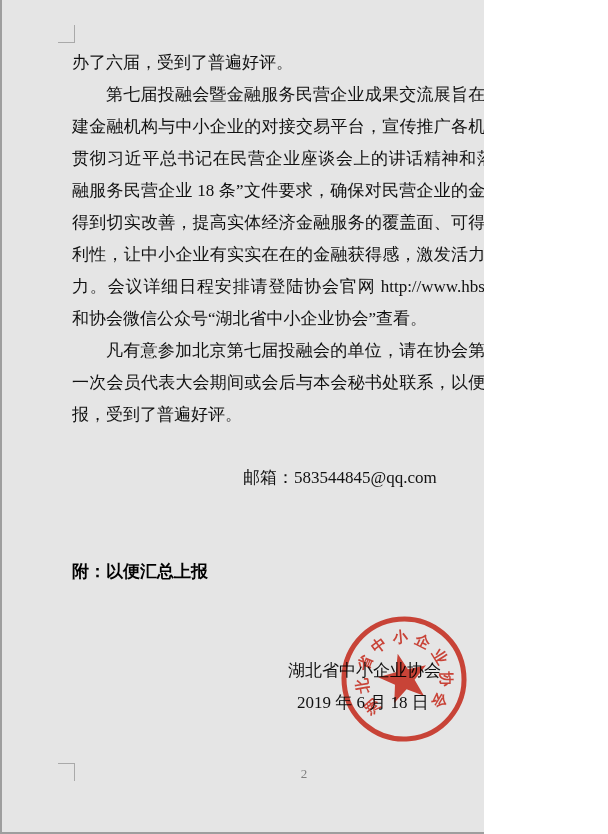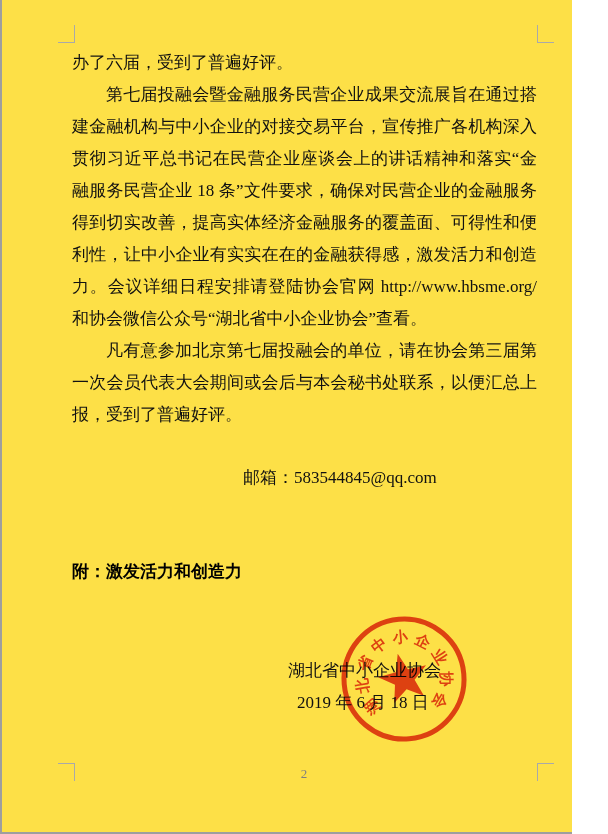--- a/index.html
+++ b/index.html
@@ -1,20 +1,20 @@
 <!DOCTYPE html>
 <html><head>
 <meta charset="utf-8">
 <style>
   html, body { margin: 0; padding: 0; background: #ffffff; }
   .page {
     position: relative;
-    width: 572px;
+    width: 484px;
     height: 834px;
-    background: #fde047;
+    background: #e5e5e5;
     border-left: 2px solid #9e9e9e;
     border-bottom: 2px solid #9e9e9e;
     box-sizing: border-box;
     overflow: hidden;
     font-family: "Liberation Serif", "DejaVu Serif", serif;
     color: #111111;
   }
   
   .crop { position: absolute; width: 16px; height: 17px; }
   .crop-tl { left: 56px; top: 25px;  border-right: 1px solid #a9a9a9; border-bottom: 1px solid #a9a9a9; }
@@ -94,21 +94,21 @@
   <div class="content">
     <p>办了六届，受到了普遍好评。</p>
     <p class="indent">第七届投融会暨金融服务民营企业成果交流展旨在通过搭建金融机构与中小企业的对接交易平台，宣传推广各机构深入贯彻习近平总书记在民营企业座谈会上的讲话精神和落实“金融服务民营企业 18 条”文件要求，确保对民营企业的金融服务得到切实改善，提高实体经济金融服务的覆盖面、可得性和便利性，让中小企业有实实在在的金融获得感，激发活力和创造力。会议详细日程安排请登陆协会官网 http://www.hbsme.org/和协会微信公众号“湖北省中小企业协会”查看。</p>
     <p class="indent">凡有意参加北京第七届投融会的单位，请在协会第三届第一次会员代表大会期间或会后与本会秘书处联系，以便汇总上报，受到了普遍好评。</p>
   </div>
 
   <div class="contact">
     <div class="line2">邮箱：583544845@qq.com</div>
   </div>
 
-  <div class="attachment">附：激发活力和创造力</div>
+  <div class="attachment">附：以便汇总上报</div>
 
   <div class="signature">
     <div class="org">湖北省中小企业协会</div>
     <div class="date">2019 年 6 月 18 日</div>
   </div>
 
   <div class="seal">
     <svg viewBox="0 0 134 134" xmlns="http://www.w3.org/2000/svg">
       <g transform="rotate(-5,67,67)">
         <circle cx="67" cy="67" r="60" fill="none" stroke="#dd3a2c" stroke-width="5"></circle>

